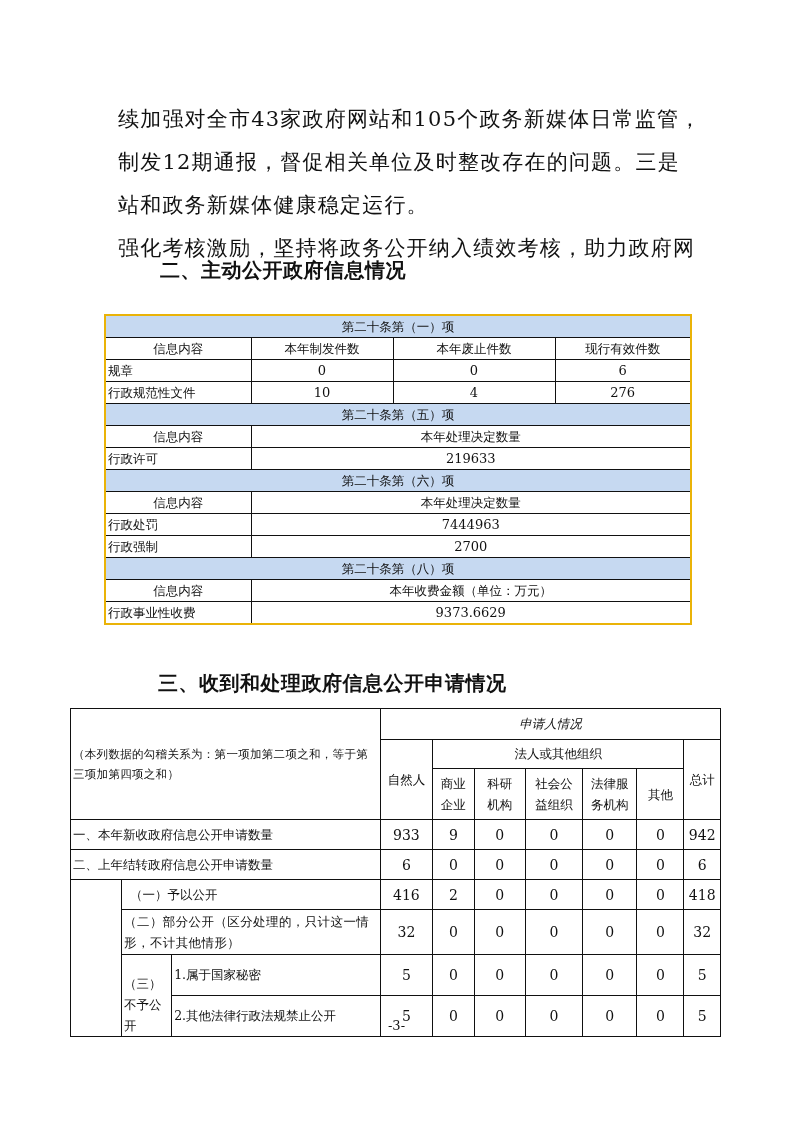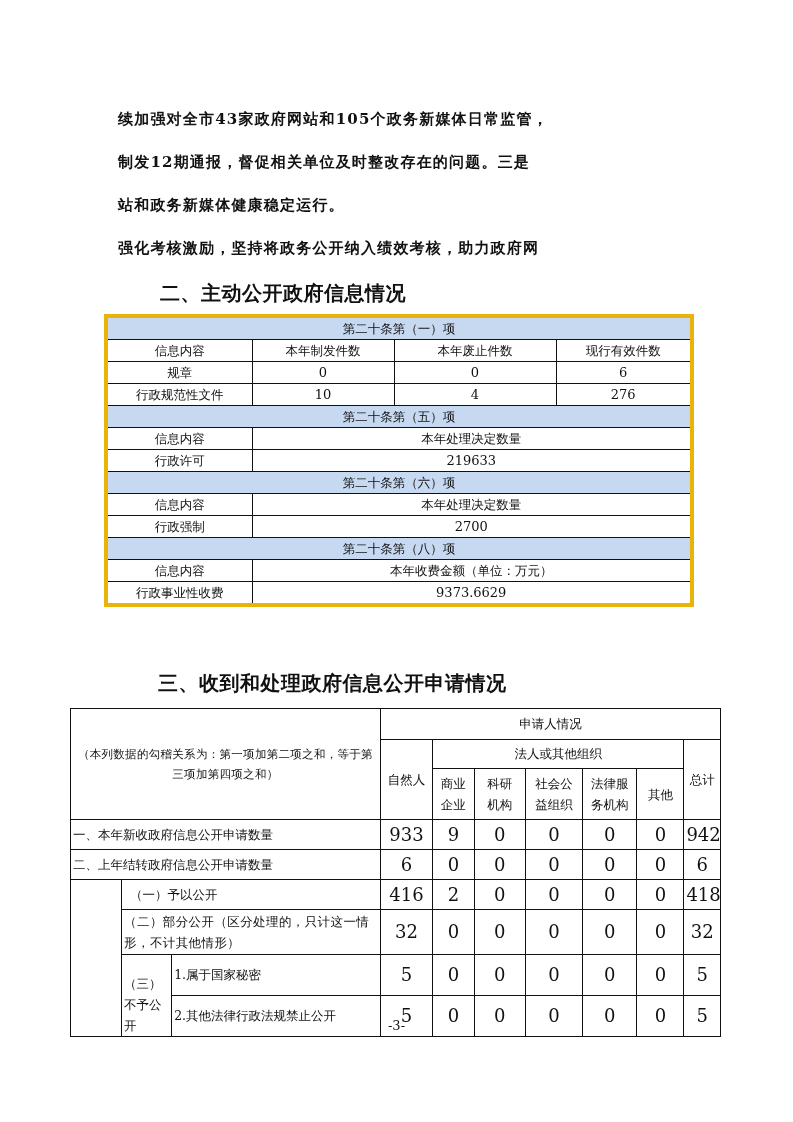--- a/index.html
+++ b/index.html
@@ -1,38 +1,38 @@
 <!DOCTYPE html>
 <html><head>
 <meta charset="utf-8">
 <style>
   html, body { margin:0; padding:0; background:#ffffff; }
   body { width:793px; height:1122px; position:relative; overflow:hidden;
          font-family:"DejaVu Serif","Liberation Serif",serif; color:#111; }
   .para { position:absolute; left:118px; top:98px; width:572px;
-          font-size:15px; line-height:43px; letter-spacing:1.2px; text-align:justify;font-weight:bold; }
+          font-size:21px; line-height:43px; letter-spacing:1.2px; text-align:justify; }
   .para div { white-space:nowrap; }
   .h2 { position:absolute; font-family:"DejaVu Sans","Liberation Sans",sans-serif;
         font-size:20px; font-weight:bold; letter-spacing:0.5px; }
-  .h2a { left:160px; top:280px; }
+  .h2a { left:160px; top:257px; }
   .h2b { left:158px; top:670px; }
   table { border-collapse:collapse; position:absolute; table-layout:fixed; }
   td { border:1px solid #111; font-size:12.5px; padding:0 2px; height:21px; line-height:16px;
        text-align:center; vertical-align:middle; overflow:hidden; white-space:nowrap; }
-  .t1 { left:104px; top:314px; width:586px; border:4px solid #eab308; }
+  .t1 { left:104px; top:314px; width:586px; border:2px solid #eab308; }
   .t1 td { border-width:1.5px; height:21px; }
   .t1 td.sec { background:#c6d9f1; }
-  .t1 td.l { text-align:center; }
+  .t1 td.l { text-align:left; }
   .t1 td.num { font-size:13px; }
   .t2 { left:70px; top:708px; width:651px; border:1.5px solid #111; }
   .t2 td { font-size:12.5px; }
   .t2 td.l { text-align:left; }
-  .t2 td.num { font-size:18px; height:29px; }
+  .t2 td.num { font-size:14px; height:29px; }
   .t2 td.wrap { white-space:normal; line-height:21px; }
-  .t2 td.note { white-space:normal; text-align:center; font-size:11.5px; line-height:20px; letter-spacing:0.3px;margin-left:8px; }
+  .t2 td.note { white-space:normal; text-align:left; font-size:11.5px; line-height:20px; letter-spacing:0.3px;margin-left:8px; }
   .pagenum { position:absolute; left:0; width:793px; top:1018px; text-align:center; font-size:13px; }
 </style>
 </head>
 <body>
 
 <div class="para">
   <div>续加强对全市43家政府网站和105个政务新媒体日常监管，</div>
   <div>制发12期通报，督促相关单位及时整改存在的问题。三是</div>
   <div>站和政务新媒体健康稳定运行。</div>
   <div>强化考核激励，坚持将政务公开纳入绩效考核，助力政府网</div>
@@ -81,20 +81,24 @@
     <td class="l">行政许可</td>
     <td class="num" colspan="3">219633</td>
   </tr>
 
   <tr>
     <td class="sec" colspan="4">第二十条第（六）项</td>
   </tr>
   <tr>
     <td>信息内容</td>
     <td colspan="3">本年处理决定数量</td>
+  </tr>
+  <tr>
+    <td class="l">行政处罚</td>
+    <td class="num" colspan="3">7444963</td>
   </tr>
   <tr>
     <td class="l">行政强制</td>
     <td class="num" colspan="3">2700</td>
   </tr>
 
   <tr>
     <td class="sec" colspan="4">第二十条第（八）项</td>
   </tr>
   <tr>
@@ -119,21 +123,21 @@
       <col style="width:40px">
       <col style="width:49px">
       <col style="width:55px">
       <col style="width:52px">
       <col style="width:45px">
       <col style="width:35px">
   </colgroup>
   <tbody>
       <tr>
     <td class="note" colspan="3" rowspan="3" style="height:110px;">（本列数据的勾稽关系为：第一项加第二项之和，等于第三项加第四项之和）</td>
-    <td colspan="7" style="height:30px;">申请人情况</td>
+    <td colspan="7" style="height:30px;font-style:italic;">申请人情况</td>
   </tr>
   <tr>
     <td rowspan="2">自然人</td>
     <td colspan="5" style="height:26px;">法人或其他组织</td>
     <td rowspan="2">总计</td>
   </tr>
   <tr>
     <td class="wrap" style="height:50px;"><span>商业</span><br><span>企业</span></td>
     <td class="wrap"><span>科研</span><br><span>机构</span></td>
     <td class="wrap"><span>社会公</span><br><span>益组织</span></td>

